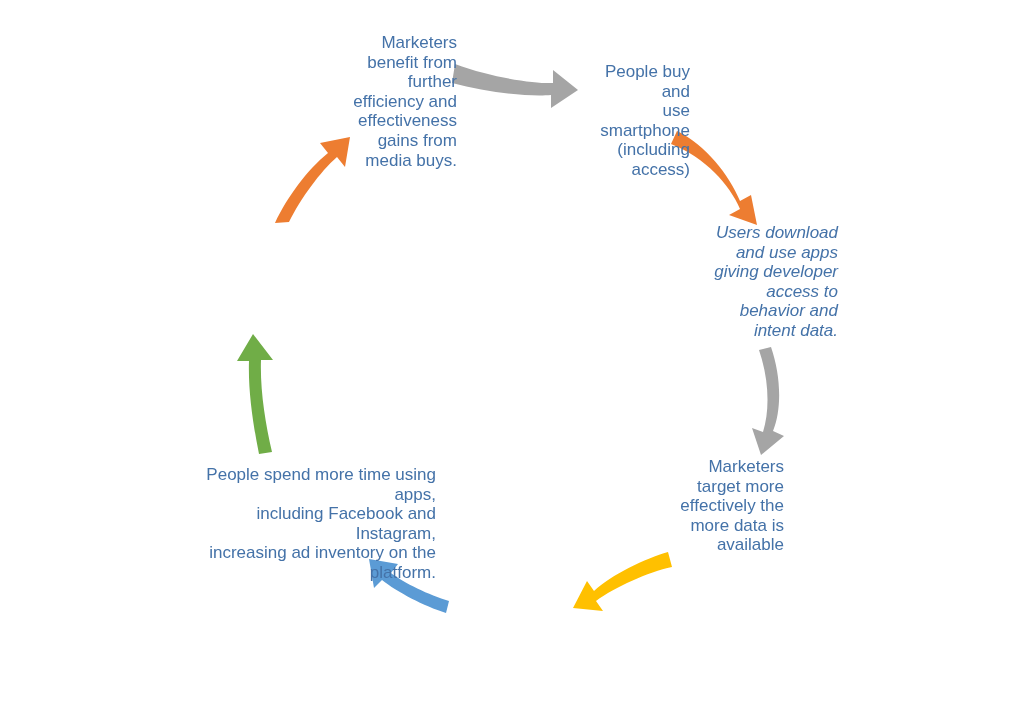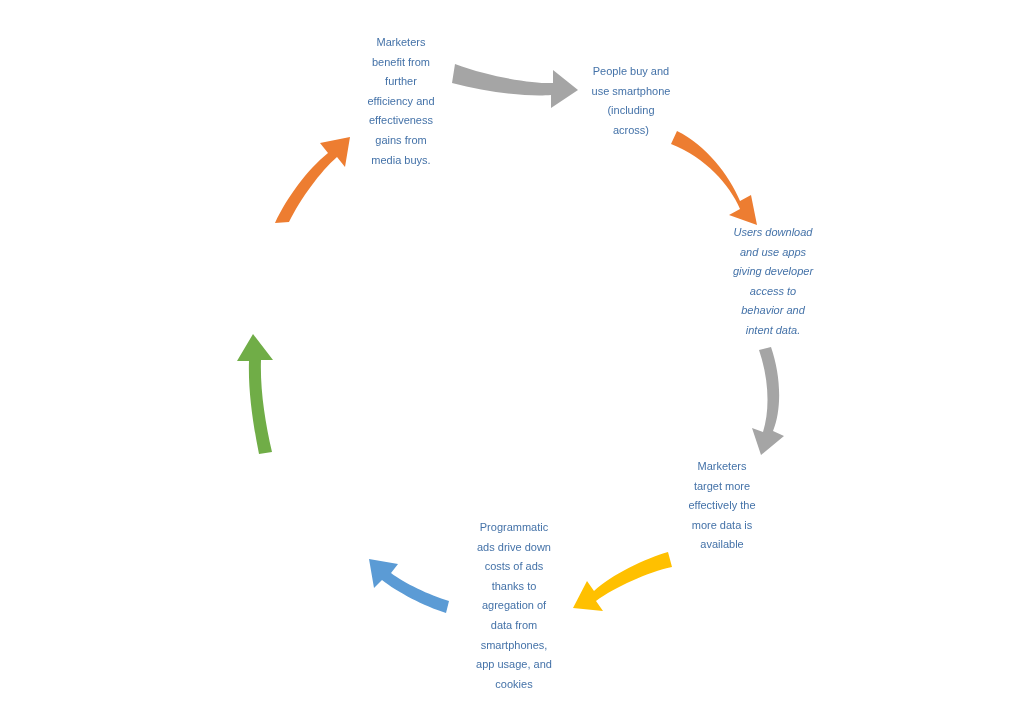--- a/index.html
+++ b/index.html
@@ -16,23 +16,23 @@
   }
   #canvas {
     position: absolute;
     left: 0; top: 0;
     width: 1029px;
     height: 711px;
   }
   .node {
     position: absolute;
     color: #4472A8;
-    font-size: 11px;
+    font-size: 17px;
     line-height: 19.6px;
-    text-align: center;
+    text-align: right;
     white-space: pre-line;
     font-family: "Liberation Sans", sans-serif;
   }
   
   #node-0 { left: 345px;  top: 33px;  width: 112px; }
   #node-1 { left: 572px;  top: 62px;  width: 118px; }
   #node-2 { left: 708px;  top: 223px; width: 130px; font-style: italic; }
   #node-3 { left: 660px;  top: 457px; width: 124px; }
   #node-4 { left: 452px;  top: 518px; width: 124px; }
   #node-5 { left: 178px;  top: 465px; width: 258px; }
@@ -129,40 +129,35 @@
 benefit from
 further
 efficiency and
 effectiveness
 gains from
 media buys.</div>
 
   <div class="node" id="node-1" style="color: rgb(68, 114, 168);">People buy and
 use smartphone
 (including
-across)</div>
+access)</div>
 
   <div class="node" id="node-2" style="color: rgb(68, 114, 168);">Users download
 and use apps
 giving developer
 access to
 behavior and
 intent data.</div>
 
   <div class="node" id="node-3" style="color: rgb(68, 114, 168);">Marketers
 target more
 effectively the
 more data is
 available</div>
 
-  <div class="node" id="node-4" style="color: rgb(68, 114, 168);">Programmatic
-ads drive down
-costs of ads
-thanks to
-agregation of
-data from
-smartphones,
-app usage, and
-cookies</div>
 
+  <div class="node" id="node-5" style="color: rgb(68, 114, 168);">People spend more time using apps,
+including Facebook and Instagram,
+increasing ad inventory on the
+platform.</div>
 
 
 </div>
 
 </body></html>

